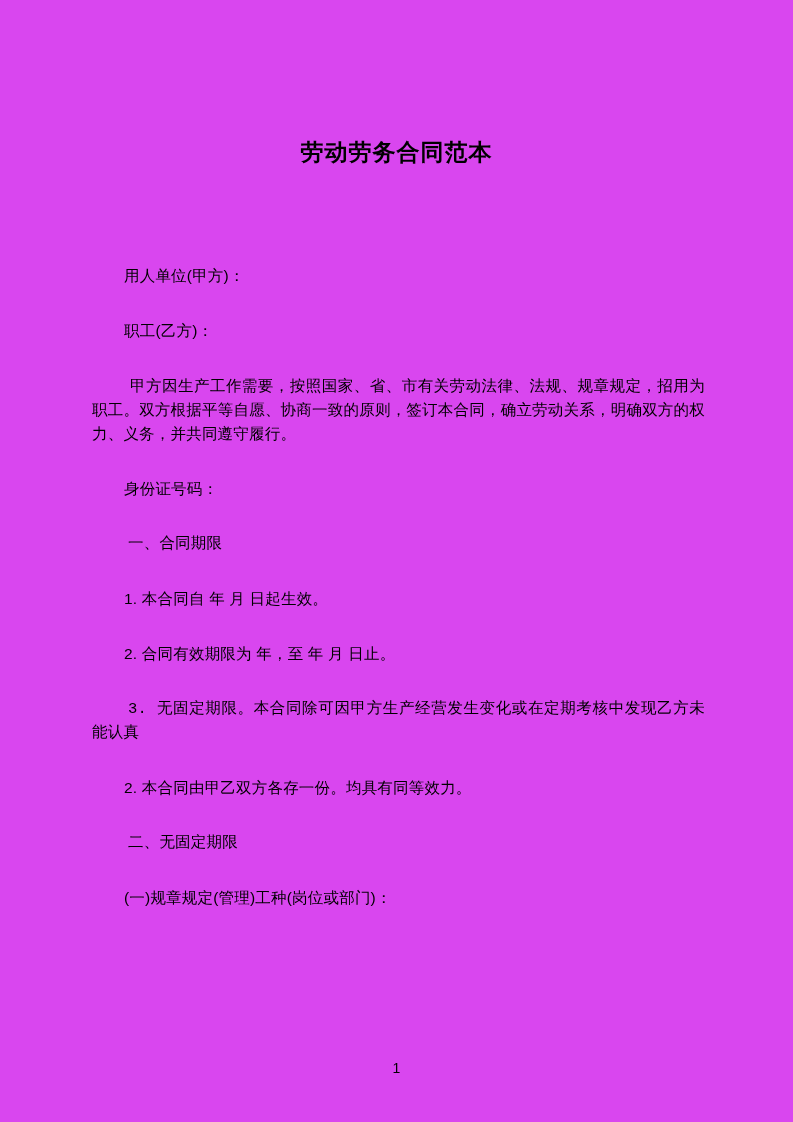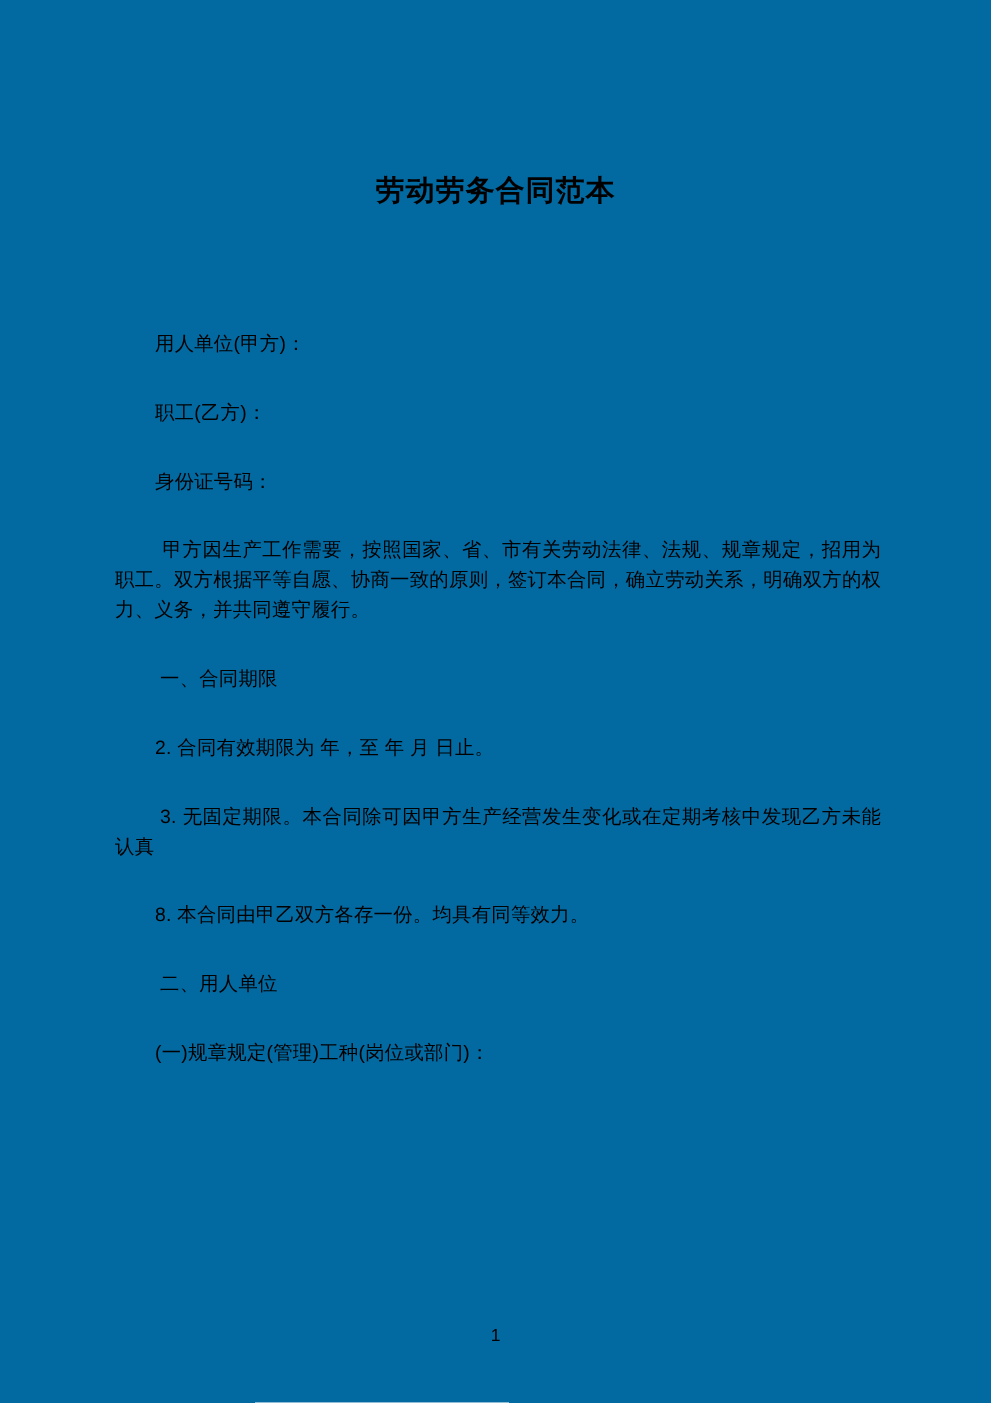--- a/index.html
+++ b/index.html
@@ -14,21 +14,21 @@
     color: #000000;
     position: relative;
     overflow: hidden;
   }
   .page {
     width: 793px;
     height: 1122px;
     box-sizing: border-box;
     padding: 0;
     position: relative;
-    background: #0369a1;
+    background: #d946ef;
   }
   .doc-title {
     text-align: center;
     font-size: 23px;
     font-weight: bold;
     letter-spacing: 1px;
     margin: 0;
     padding-top: 138px;
     line-height: 1.3;
   }
@@ -74,35 +74,36 @@
 <div class="page">
 
   <h1 class="doc-title">劳动劳务合同范本</h1>
 
   <div class="body-block">
 
     <p class="para indent-small">用人单位(甲方)：</p>
 
     <p class="para indent-small">职工(乙方)：</p>
 
+    <p class="para indent-first">甲方因生产工作需要，按照国家、省、市有关劳动法律、法规、规章规定，招用为职工。双方根据平等自愿、协商一致的原则，签订本合同，确立劳动关系，明确双方的权力、义务，并共同遵守履行。</p>
+
     <p class="para indent-small">身份证号码：</p>
-
-    <p class="para indent-first">甲方因生产工作需要，按照国家、省、市有关劳动法律、法规、规章规定，招用为职工。双方根据平等自愿、协商一致的原则，签订本合同，确立劳动关系，明确双方的权力、义务，并共同遵守履行。</p>
 
     <p class="para indent-tiny">一、合同期限</p>
 
+    <p class="para indent-small">1. 本合同自  年  月  日起生效。</p>
 
     <p class="para indent-small">2. 合同有效期限为  年，至  年  月  日止。</p>
 
-    <p class="para noindent" style="text-indent:36px;">3. 无固定期限。本合同除可因甲方生产经营发生变化或在定期考核中发现乙方未能认真</p>
+    <p class="para noindent" style="text-indent:36px;font-family:Liberation Mono, monospace;">3. 无固定期限。本合同除可因甲方生产经营发生变化或在定期考核中发现乙方未能认真</p>
 
 
-    <p class="para indent-small">8. 本合同由甲乙双方各存一份。均具有同等效力。</p>
+    <p class="para indent-small">2. 本合同由甲乙双方各存一份。均具有同等效力。</p>
 
-    <p class="para indent-tiny">二、用人单位</p>
+    <p class="para indent-tiny">二、无固定期限</p>
 
     <p class="para indent-small">(一)规章规定(管理)工种(岗位或部门)：</p>
 
   </div>
 
   <div class="page-number">1</div>
 
 </div>
 
 </body></html>

